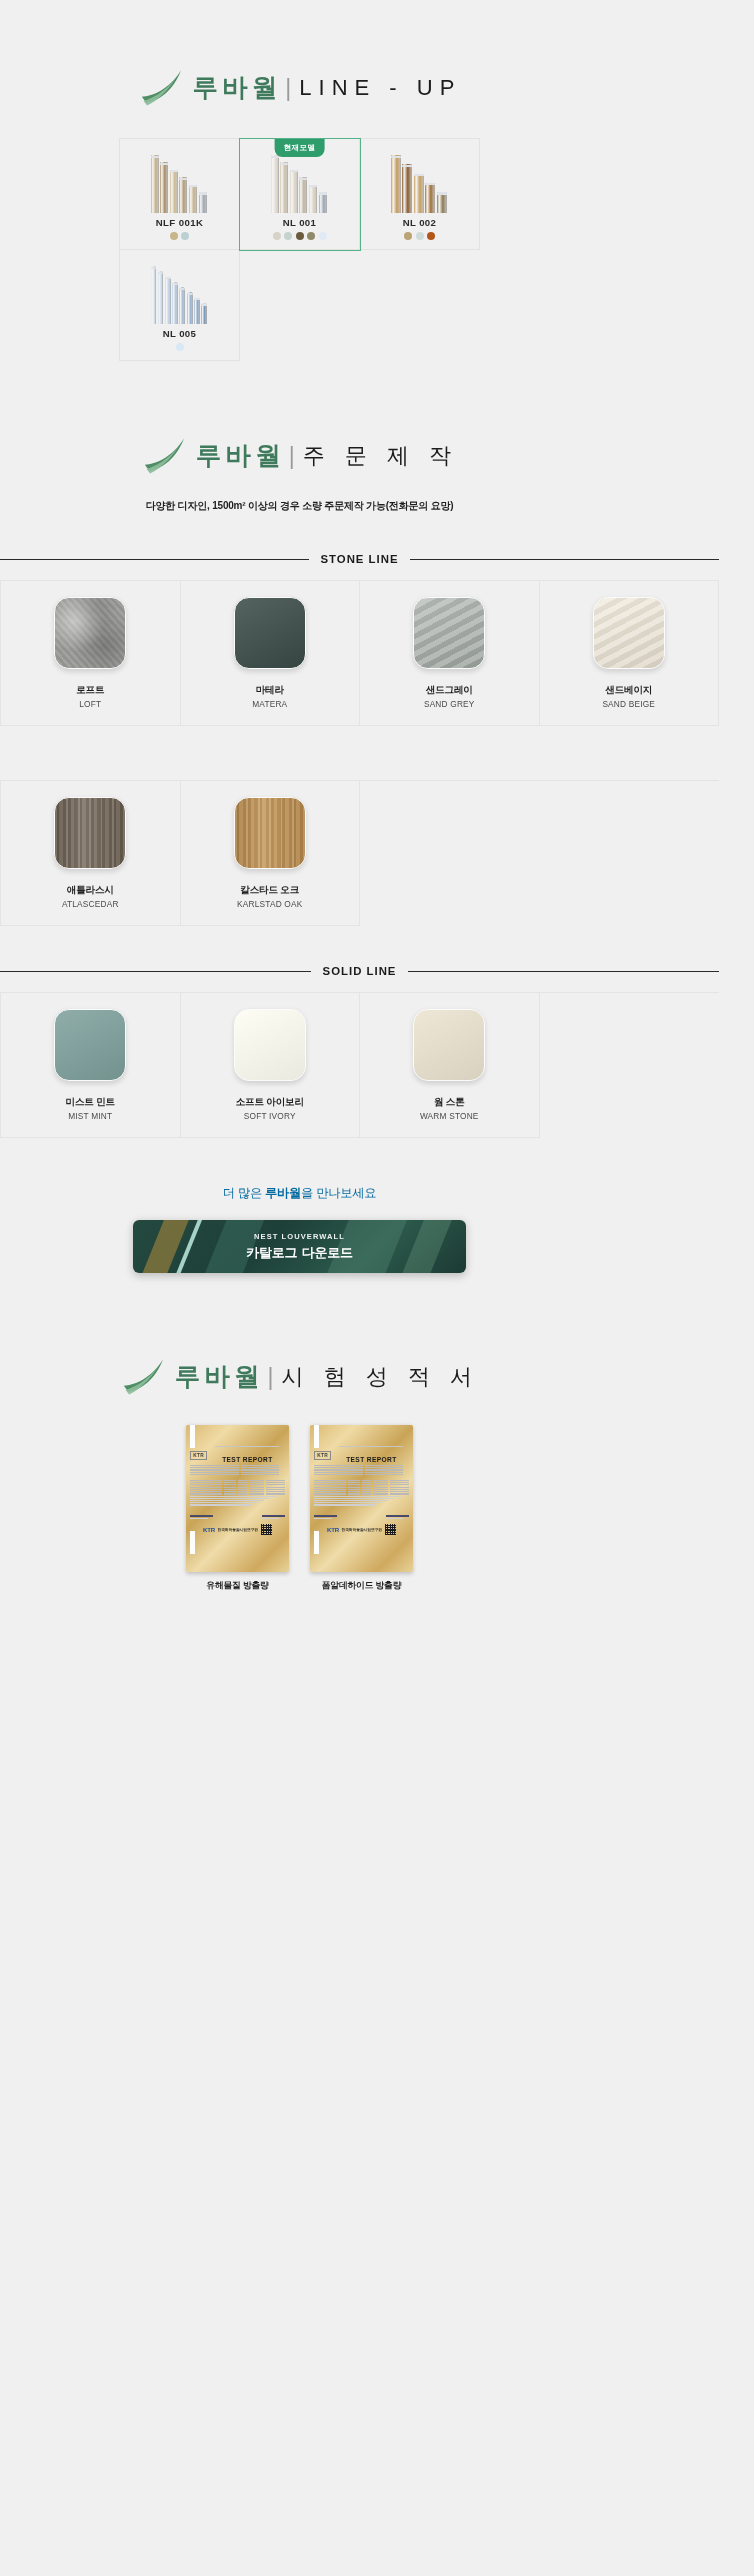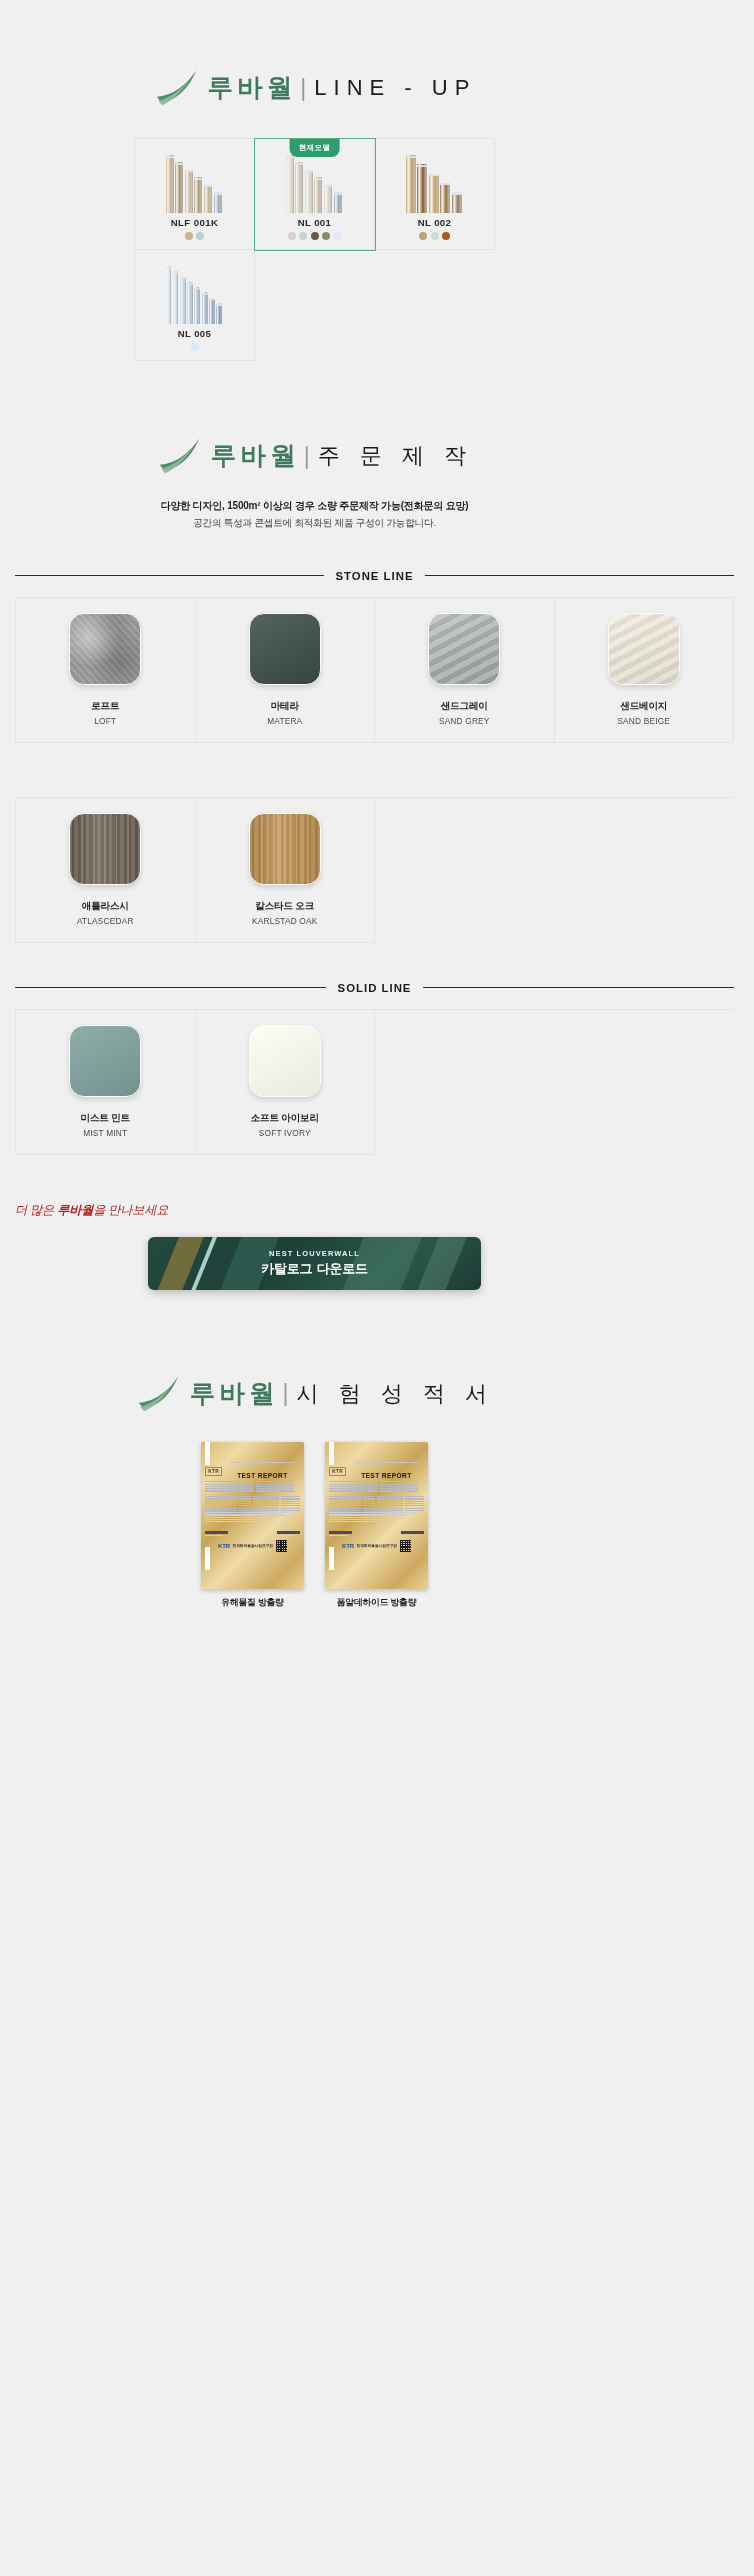--- a/index.html
+++ b/index.html
@@ -3,21 +3,21 @@
 <meta charset="utf-8">
 <style>
   * { box-sizing: border-box; margin: 0; padding: 0; }
   html, body {
     width: 754px;
     background: #f0f0f0;
     font-family: "Liberation Sans", "DejaVu Sans", sans-serif;
     color: #222;
     -webkit-font-smoothing: antialiased;
   }
-  .page { width: 599px; min-height: 2576px; position: relative; background: #f0f0f0; margin-left: 15px; }
+  .page { width: 599px; min-height: 2576px; position: relative; background: #f0f0f0; }
 
   
   .brand-head { display: flex; align-items: center; justify-content: center; gap: 0; }
   .leaf { width: 46px; height: 40px; position: relative; margin-right: 8.8px; flex: none; }
   .brand-kr {
     font-size: 25.4px; font-weight: 700; color: #3f7a5c; letter-spacing: 4.4px;
     font-family: "DejaVu Sans", sans-serif;
   }
   .brand-sep { color: #9a9a9a; font-weight: 300; font-size: 23px; margin: 0 8px 0 3.5px; }
   .brand-en {
@@ -68,21 +68,21 @@
   }
   .swatch {
     width: 72px; height: 72px; border-radius: 15px; border: 1.8px solid #fbfbfb;
     box-shadow: 0 2.6px 5.3px rgba(0,0,0,.13); position: relative; overflow: hidden;
   }
   .swatch .grain { position: absolute; inset: 0; }
   .sw-kr { font-size: 9.6px; font-weight: 700; color: #1f1f1f; margin-top: 15px; letter-spacing: -0.2px; }
   .sw-en { font-size: 8.3px; font-weight: 400; color: #4a4a4a; margin-top: 2.6px; letter-spacing: 0.2px; }
 
   
-  .cat-lead { text-align: left; font-size: 12.3px; color: #b91c1c; letter-spacing: -0.3px; font-style: italic; }
+  .cat-lead { text-align: center; font-size: 12.3px; color: #0369a1; letter-spacing: -0.3px; }
   .cat-lead b { font-weight: 700; }
   .banner {
     width: 333px; height: 53px; margin: 0 auto; border-radius: 6.1px; position: relative;
     overflow: hidden; box-shadow: 0 2.6px 8px rgba(0,0,0,.22); cursor: pointer;
     background: linear-gradient(135deg,#24493f 0%,#1d4038 40%,#2c5a4c 70%,#1b3a33 100%);
     display: flex; flex-direction: column; align-items: center; justify-content: center;
   }
   .banner .stripe { position: absolute; top: -40%; height: 190%; transform: rotate(22deg); }
   .banner-en { position: relative; font-size: 7.5px; font-weight: 700; color: #eef3f1; letter-spacing: 1.1px; }
   .banner-kr { position: relative; font-size: 13px; font-weight: 700; color: #fff; letter-spacing: -0.2px; margin-top: 2.6px;
@@ -240,21 +240,20 @@
           <path d="M6 38 C20 34 38 22 49 3 C34 27 22 38 10 43 Z" fill="#8dbd9b" opacity=".92"></path>
         </svg>
       </span>
       <span class="brand-kr">루바월</span>
       <span class="brand-sep">|</span>
       <span class="brand-en">주 문 제 작</span>
     </div>
 
     <div class="intro" style="margin-top:23px;">
       <div class="intro-l1">다양한 디자인, 1500m² 이상의 경우 소량 주문제작 가능(전화문의 요망)</div>
-      <div class="intro-l2">공간의 특성과 콘셉트에 최적화된 제품 구성이 가능합니다.</div>
     </div>
   </div>
 
   <div style="padding-top:40px;">
     <div class="divider">
       <span class="rule"></span>
       <span class="dtitle">STONE LINE</span>
       <span class="rule"></span>
     </div>
     <div class="swatch-grid" id="stone-grid" style="margin-top:15px;">
@@ -321,20 +320,27 @@
           </span>
           <span class="sw-kr">미스트 민트</span>
           <span class="sw-en">MIST MINT</span>
         </div>
         <div class="swatch-cell">
           <span class="swatch" style="background:#fdfdf2;">
             <span class="grain" style="background:linear-gradient(150deg, rgba(255,255,255,.14), rgba(0,0,0,.08));"></span>
           </span>
           <span class="sw-kr">소프트 아이보리</span>
           <span class="sw-en">SOFT IVORY</span>
+        </div>
+        <div class="swatch-cell">
+          <span class="swatch" style="background:#ebe3d0;">
+            <span class="grain" style="background:linear-gradient(150deg, rgba(255,255,255,.14), rgba(0,0,0,.08));"></span>
+          </span>
+          <span class="sw-kr">웜 스톤</span>
+          <span class="sw-en">WARM STONE</span>
         </div>
       </div>
   </div>
 
   <div style="padding-top:47px;">
     <div class="cat-lead">
       <span>더 많은 </span><b>루바월</b><span>을 만나보세요</span>
     </div>
     <div class="banner" style="margin-top:18.4px;">
       <span class="stripe" style="left:6%;width:23px;background:rgba(180,140,60,.55);"></span>

